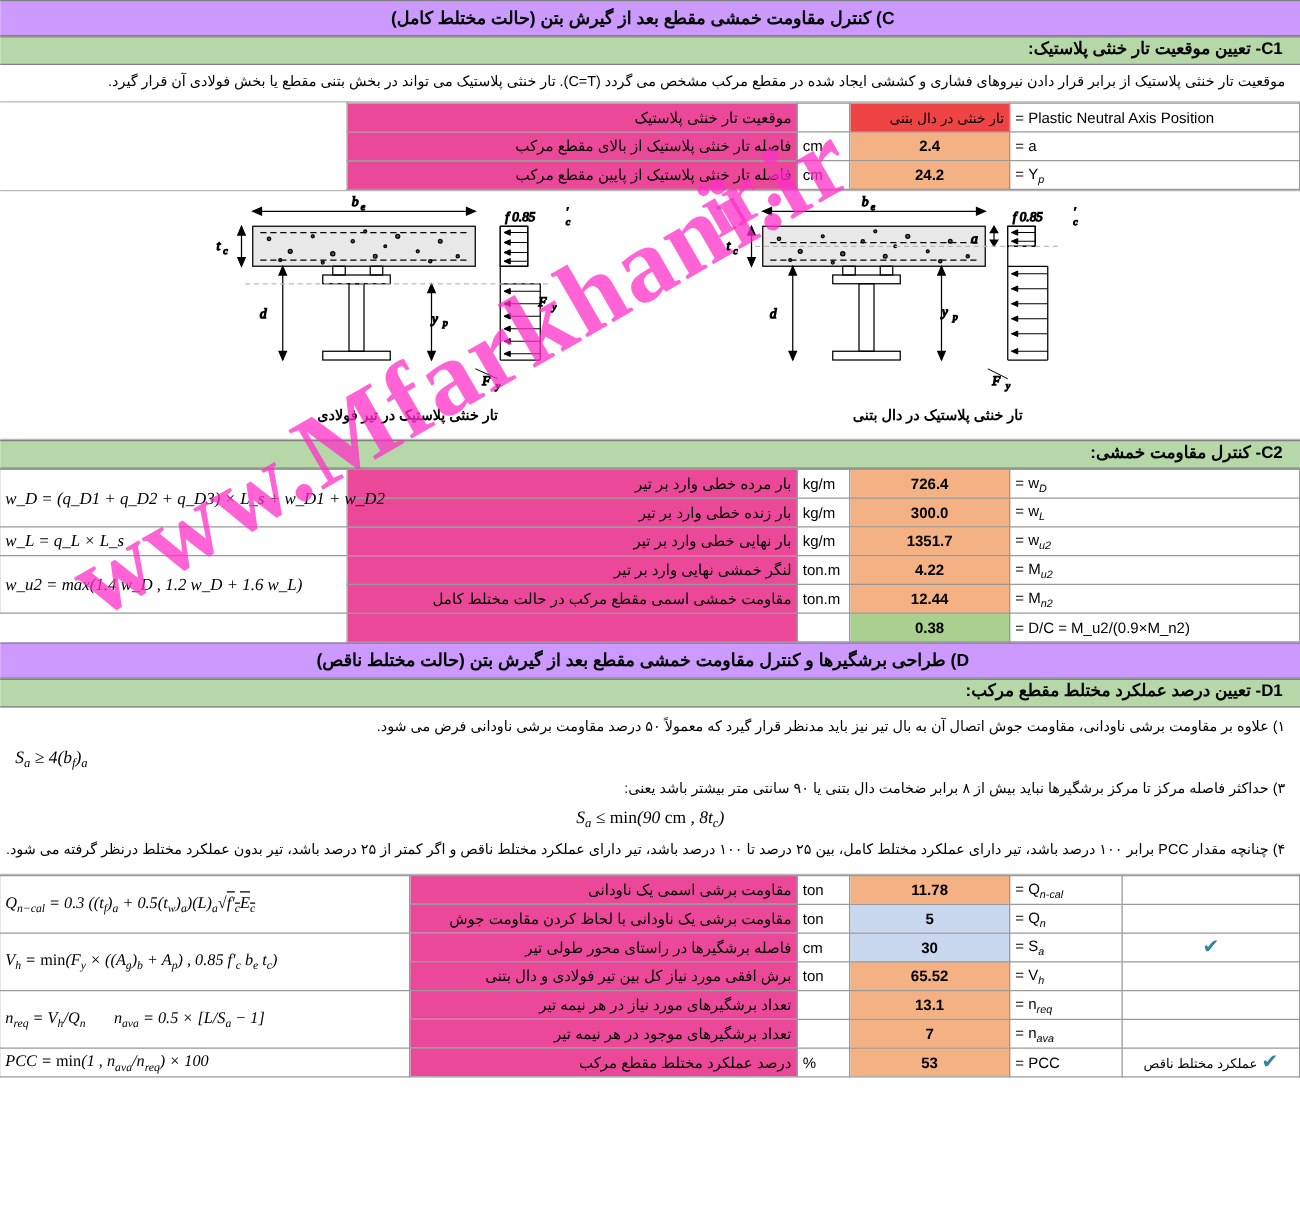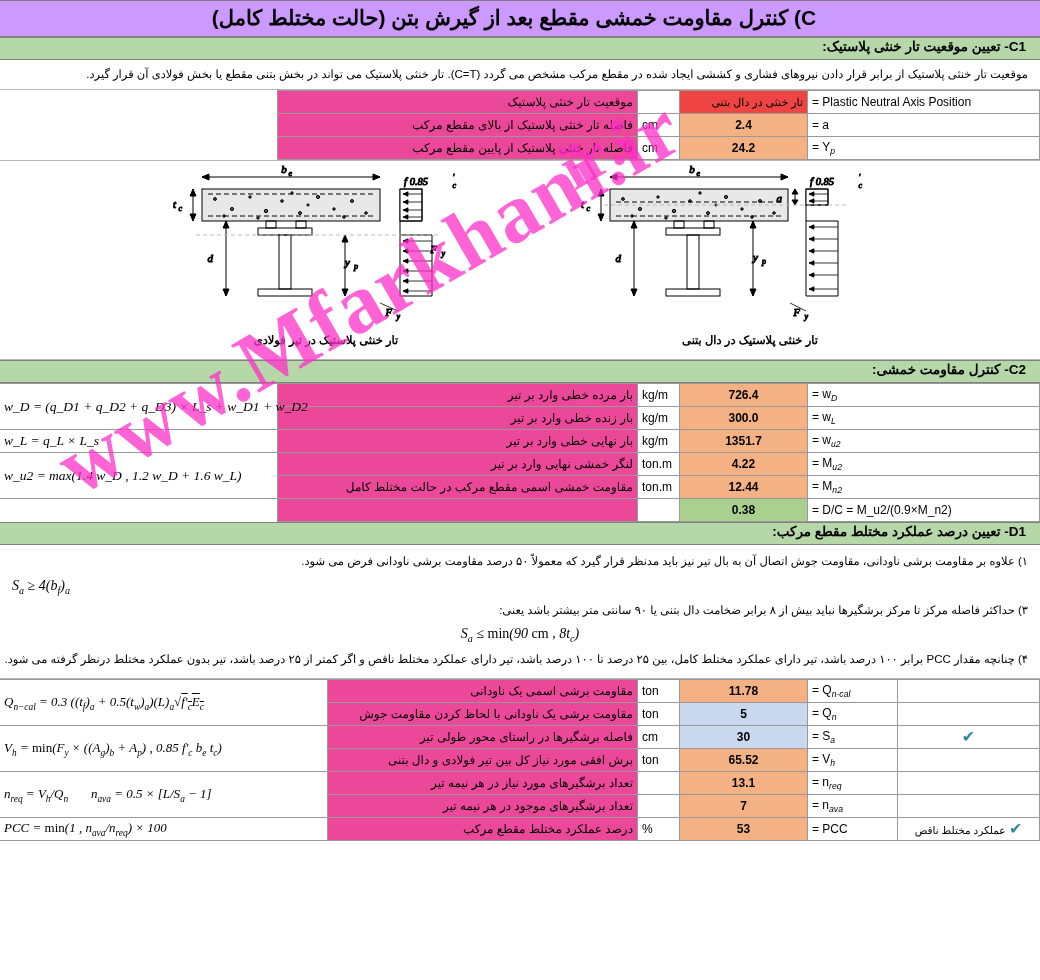--- a/index.html
+++ b/index.html
@@ -13,21 +13,21 @@
     position:relative;
   }
   .page{position:relative;width:1040px;height:980px;}
 
   
   .band-purple{
     background:#cc99ff;
     border-top:1px solid #808080;
     border-bottom:1px solid #808080;
     text-align:center;
-    font-size:21px;
+    font-size:14px;
     font-weight:bold;
     color:#000;
     padding:5px 12px 6px 0;
     letter-spacing:0;
   }
   .band-green{
     background:#b6d7a8;
     border-top:1px solid #808080;
     border-bottom:1px solid #808080;
     text-align:right;
@@ -429,20 +429,21 @@
     <tr>
       <td class="lbl">D/C = M_u2/(0.9×M_n2) =</td>
       <td class="val green">0.38</td>
       <td class="unit"></td>
       <td class="desc"></td>
       <td style="border:none"></td>
     </tr>
   </tbody>
     </table>
 
+  <div class="band-purple">D) طراحی برشگیرها و کنترل مقاومت خمشی مقطع بعد از گیرش بتن (حالت مختلط ناقص)</div>
   <div class="band-green">D1- تعیین درصد عملکرد مختلط مقطع مرکب:</div>
 
   <div class="notelist">
     <div>۱) علاوه بر مقاومت برشی ناودانی، مقاومت جوش اتصال آن به بال تیر نیز باید مدنظر قرار گیرد که معمولاً ۵۰ درصد مقاومت برشی ناودانی فرض می شود.</div>
     <div style="text-align:left;direction:ltr;">
       <span class="mono-it" style="font-size:14px;">S<span class="sub">a</span> ≥ 4(b<span class="sub">f</span>)<span class="sub">a</span></span>
     </div>
     <div>
       <span>۳) حداکثر فاصله مرکز تا مرکز برشگیرها نباید بیش از ۸ برابر ضخامت دال بتنی یا ۹۰ سانتی متر بیشتر باشد یعنی:</span>
     </div>

